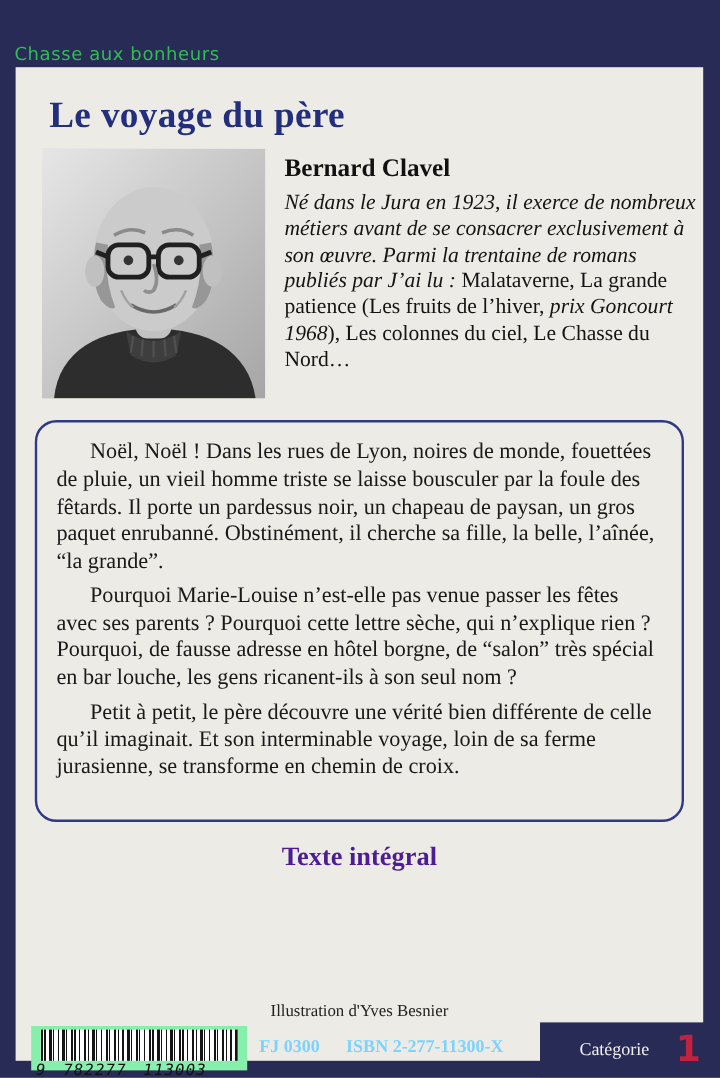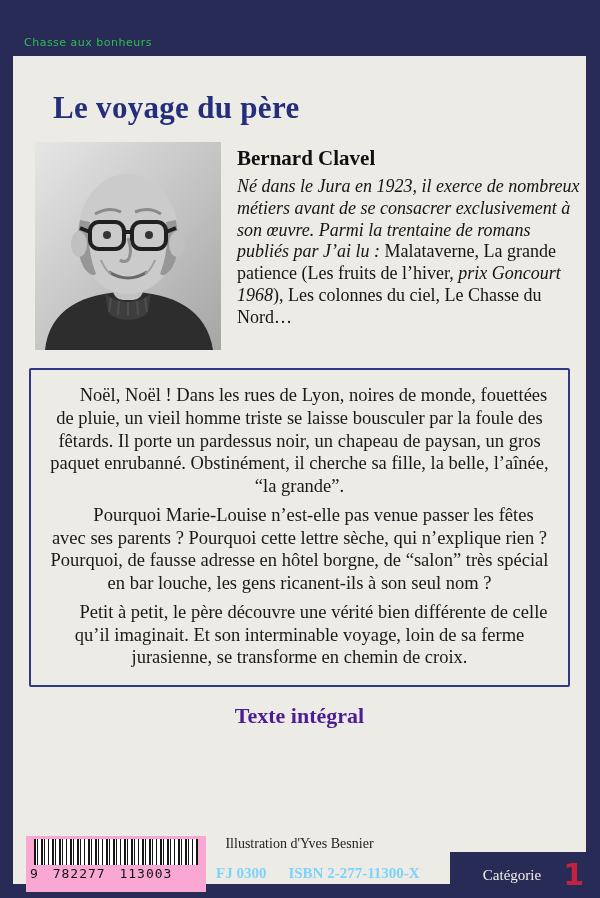--- a/index.html
+++ b/index.html
@@ -1,39 +1,39 @@
 <!DOCTYPE html>
 <html><head>
 <meta charset="utf-8">
 <style>
   html,body{margin:0;padding:0;}
   body{width:600px;height:898px;background:#111;font-family:"Liberation Serif",serif;}
   .cover{position:relative;width:600px;height:898px;background:#272b56;overflow:hidden;}
-  .watermark{position:absolute;top:36px;left:24px;font-family:"DejaVu Sans",sans-serif;
-    font-size:11px;color:#2fbf4f;letter-spacing:.5px;}
+  .watermark{position:absolute;top:36px;left:12px;font-family:"DejaVu Sans",sans-serif;
+    font-size:15px;color:#2fbf4f;letter-spacing:.5px;}
   .inner{position:absolute;top:56px;left:13px;right:14px;bottom:14px;background:#edebe6;}
-  .title{margin:16px;padding:18px 0 0 24px;font-size:31px;font-weight:700;color:#232e7d;
+  .title{margin:4px;padding:18px 0 0 24px;font-size:31px;font-weight:700;color:#232e7d;
     letter-spacing:.3px;}
   .author-row{display:flex;gap:16px;margin-top:10px;padding:0 0 0 22px;}
   .photo{width:186px;height:208px;flex:0 0 auto;background:#cfccc6;overflow:hidden;}
   .photo svg{display:block;filter:grayscale(1) contrast(1.04);}
   .author-text{flex:1;min-width:0;}
   .author-name{font-size:21px;font-weight:700;color:#111;margin:4px 0 5px 0;}
   .bio{margin:0;font-size:18px;line-height:1.21;color:#141414;}
   .i{font-style:italic;}
-  .synopsis-box{margin:18px 16px 0 16px;border:2px solid #2e3a86;border-radius:2px;
-    padding:14px 16px 16px 16px;background:transparent;text-align:center;}
+  .synopsis-box{margin:18px 16px 0 16px;border:2px solid #2e3a86;border-radius:18px;
+    padding:14px 16px 16px 16px;background:transparent;}
   .synopsis-box p{margin:0 0 6px 0;font-size:18.5px;line-height:1.23;color:#191919;
     text-indent:28px;}
-  .synopsis-box p:last-child{margin-bottom:0;}
+  .synopsis-box p:last-child{margin-bottom:16px;}
   .texte-integral{margin-top:16px;text-align:center;font-size:22px;font-weight:700;color:#4c1d95;}
   .illustration{position:absolute;left:0;right:0;bottom:32px;text-align:center;
     font-size:14px;color:#222;}
-  .barcode-box{position:absolute;left:26px;bottom:6px;width:180px;height:56px;background:#f9a8d4;
-    padding:3px 4px 2px 4px;box-sizing:border-box;}
+  .barcode-box{position:absolute;left:26px;bottom:6px;width:180px;height:37px;background:#86efac;
+    padding:3px 4px 2px 4px;box-sizing:border-box;font-style:italic;}
   .bars{height:26px;margin:0 4px;background:repeating-linear-gradient(90deg,
     #141414 0 2px,#fff 2px 3px,#141414 3px 4px,#fff 4px 7px,#141414 7px 9px,
     #fff 9px 10px,#141414 10px 11px,#fff 11px 14px,#141414 14px 15px,#fff 15px 18px);}
   .digits{font-family:"DejaVu Sans Mono",monospace;font-size:13px;color:#111;
     letter-spacing:1px;word-spacing:5px;margin-top:1px;}
   .isbn-line{position:absolute;left:216px;bottom:16px;font-size:15px;font-weight:700;
     color:#7dd3fc;white-space:nowrap;}
   .isbn-line span{margin-right:22px;}
   .category{position:absolute;right:0;bottom:0;width:150px;height:46px;background:#272b56;
     display:flex;align-items:center;justify-content:flex-end;gap:22px;padding-right:16px;

